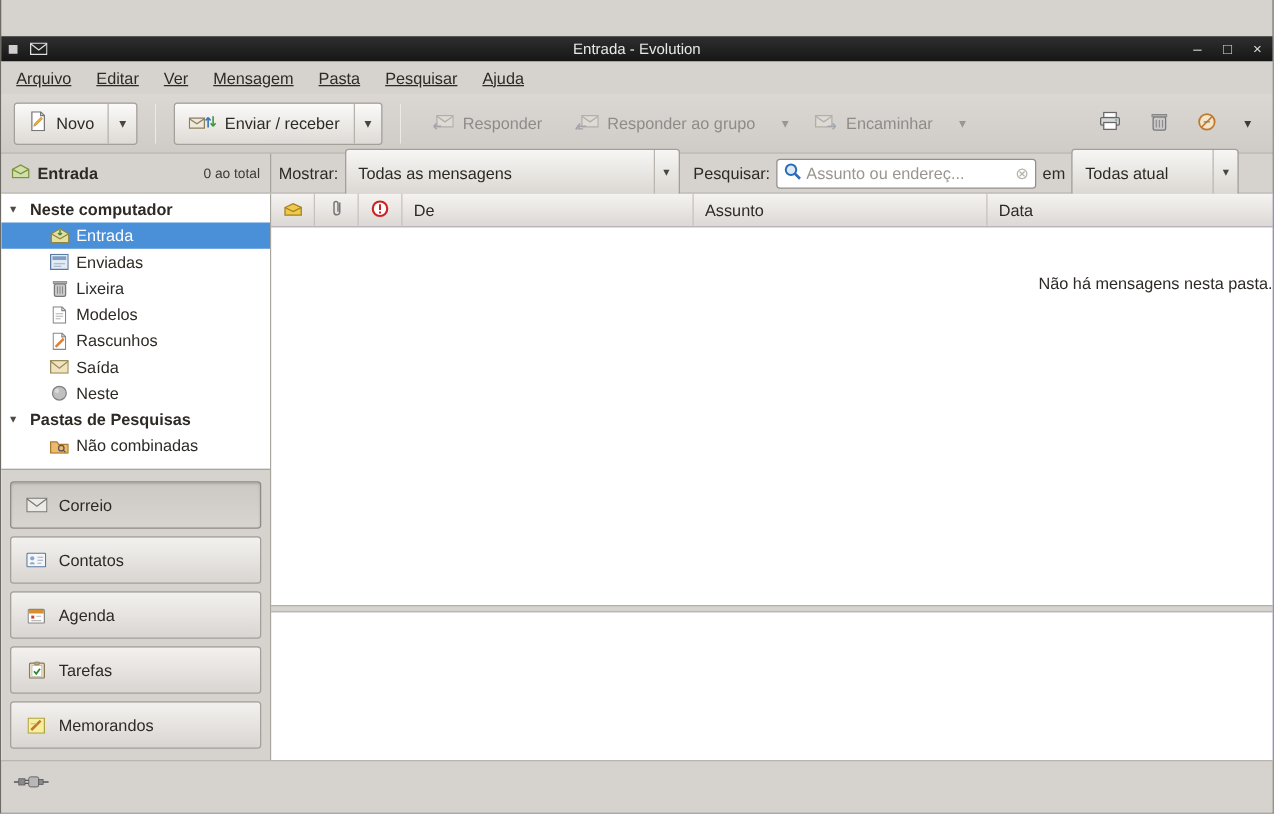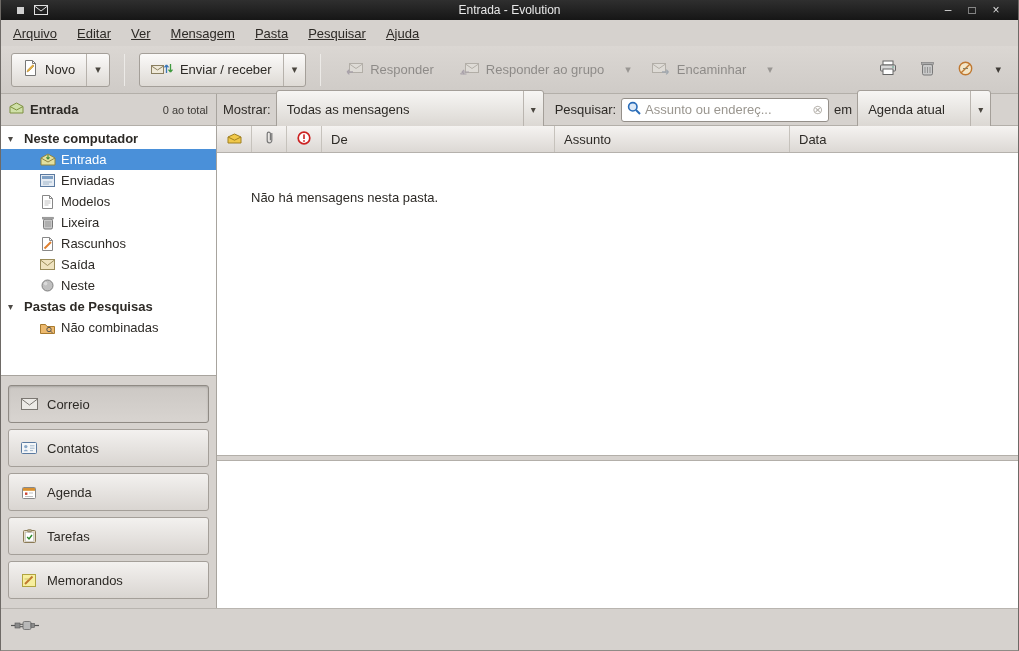--- a/index.html
+++ b/index.html
@@ -8,21 +8,21 @@
     font-family: "Liberation Sans", "DejaVu Sans", sans-serif;
     font-size: 13px;
     color: #2d2a26;
     background: #d6d2ce;
   }
   .window { width: 100%; height: 100%; display: flex; flex-direction: column;
             border-left: 1px solid #6e6a66; border-right: 1px solid #6e6a66; border-bottom: 1px solid #8f8b86; }
 
   
   .titlebar { height: 20px; flex: none; background: linear-gradient(#2f2f2f, #161616);
-              display: flex; align-items: center; color: #e8e8e8; padding: 0 16px; position: relative; }
+              display: flex; align-items: center; color: #e8e8e8; padding: 0 6px; position: relative; margin-top: 29px; }
   .tb-left { display: flex; align-items: center; gap: 10px; }
   .tb-dot { width: 7px; height: 7px; background: #cfcfcf; display: inline-block; }
   .tb-appicon { display: flex; align-items: center; gap: 3px; cursor: pointer; }
   .tb-title { position: absolute; left: 0; right: 0; text-align: center; font-size: 12px; pointer-events: none; }
   .tb-controls { margin-left: auto; display: flex; gap: 12px; z-index: 1; }
   .tb-ctrl { font-size: 12px; line-height: 20px; color: #dcdcdc; cursor: pointer; width: 12px; text-align: center; }
 
   
   .menubar { height: 26px; flex: none; display: flex; align-items: stretch; background: #d6d2ce; padding-left: 2px; text-decoration: underline; }
   .menu-item { padding: 0 10px; display: flex; align-items: center; cursor: pointer; }
@@ -75,21 +75,21 @@
   .tree-row.item { padding-left: 38px; gap: 5px; }
   .tree-row.item.selected { background: #4a90d9; color: #fff; }
   .ficon { width: 17px; display: flex; justify-content: center; }
 
   .switcher { flex: none; background: #d6d2ce; border-top: 1px solid #a8a49e; padding: 9px 7px; display: flex; flex-direction: column; gap: 6px; }
   .sw-btn { height: 38px; display: flex; align-items: center; gap: 9px; padding: 0 11px; border: 1px solid #a49f99;
             border-radius: 3px; background: linear-gradient(#f3f1ef, #d9d5d1); font: inherit; color: #2d2a26; cursor: pointer; }
   .sw-btn.active { background: linear-gradient(#ccc8c4, #d8d4d0); border-color: #8f8a84; box-shadow: inset 0 1px 2px rgba(0,0,0,0.18); }
   .sw-icn { width: 18px; display: flex; justify-content: center; }
 
-  .message-area { flex: 1; display: flex; flex-direction: column; min-width: 0; background: #c4b5fd; }
+  .message-area { flex: 1; display: flex; flex-direction: column; min-width: 0; background: #c4b5fd; text-align: right; }
   .list-header { height: 27px; flex: none; display: flex; background: linear-gradient(#f5f3f1, #dcd8d4);
                  border-bottom: 1px solid #b5b1ac; }
   .hcell { display: flex; align-items: center; padding: 0 9px; border-right: 1px solid #c6c2bc; cursor: pointer; white-space: nowrap; }
   .hc-icon { width: 35px; flex: none; justify-content: center; padding: 0; }
   .hc-de { width: 233px; flex: none; }
   .hc-assunto { width: 235px; flex: none; }
   .hc-data { flex: 1; border-right: none; }
   .list-body { flex: none; height: 302px; background: #fff; }
   .empty-text { padding: 37px 0 0 34px; color: #2d2a26; }
   .pane-splitter { flex: none; height: 6px; background: #d6d2ce; border-top: 1px solid #b3afa9; border-bottom: 1px solid #b3afa9; cursor: row-resize; }
@@ -259,21 +259,21 @@
           <svg width="14" height="14" viewBox="0 0 14 14">
               <circle cx="5.8" cy="5.8" r="4.2" fill="#dce9f7" stroke="#2a6cb8" stroke-width="1.6"></circle>
               <path d="M9 9 L13 13" stroke="#2a6cb8" stroke-width="2"></path>
             </svg>
         </span>
         <input type="text" placeholder="Assunto ou endereç..." style="">
         <span class="clear-ic">⊗</span>
       </div>
       <span class="fb-label">em</span>
       <div class="combo combo-scope">
-        <span class="combo-val">Agenda atual</span>
+        <span class="combo-val">Todas atual</span>
         <span class="combo-arrow">▾</span>
       </div>
     </div>
   </div>
 
   <div class="main">
 
     <div class="sidebar">
       <div class="tree">
 
@@ -299,38 +299,38 @@
                 <rect x="0.5" y="0.5" width="14" height="12" fill="#e4ebf3" stroke="#5b7aa0"></rect>
                 <rect x="2" y="2" width="11" height="3" fill="#7d9fc4"></rect>
                 <path d="M3 8 h9 M3 10 h6" stroke="#9ab0c6" stroke-width="0.9"></path>
               </svg>
           </span>
           <span>Enviadas</span>
         </div>
 
         <div class="tree-row item">
           <span class="ficon">
+            <svg width="12" height="14" viewBox="0 0 12 14">
+                <rect x="1.5" y="3" width="9" height="10" rx="1.5" fill="#c9c9c9" stroke="#777"></rect>
+                <rect x="0.5" y="1.2" width="11" height="1.8" fill="#ababab" stroke="#777" stroke-width="0.5"></rect>
+                <path d="M4 5 v6 M6 5 v6 M8 5 v6" stroke="#8a8a8a" stroke-width="0.8"></path>
+              </svg>
+          </span>
+          <span>Lixeira</span>
+        </div>
+
+        <div class="tree-row item">
+          <span class="ficon">
             <svg width="11" height="14" viewBox="0 0 11 14">
                 <path d="M0.5 0.5 h7 l3 3 v10 h-10 z" fill="#fff" stroke="#888"></path>
                 <path d="M7.5 0.5 v3 h3" fill="none" stroke="#888"></path>
                 <path d="M2.5 6 h6 M2.5 8 h6 M2.5 10 h4" stroke="#b0b0b0" stroke-width="0.8"></path>
               </svg>
           </span>
           <span>Modelos</span>
-        </div>
-
-        <div class="tree-row item">
-          <span class="ficon">
-            <svg width="12" height="14" viewBox="0 0 12 14">
-                <rect x="1.5" y="3" width="9" height="10" rx="1.5" fill="#c9c9c9" stroke="#777"></rect>
-                <rect x="0.5" y="1.2" width="11" height="1.8" fill="#ababab" stroke="#777" stroke-width="0.5"></rect>
-                <path d="M4 5 v6 M6 5 v6 M8 5 v6" stroke="#8a8a8a" stroke-width="0.8"></path>
-              </svg>
-          </span>
-          <span>Lixeira</span>
         </div>
 
         <div class="tree-row item">
           <span class="ficon">
             <svg width="11" height="14" viewBox="0 0 11 14">
                 <path d="M0.5 0.5 h7 l3 3 v10 h-10 z" fill="#fff" stroke="#888"></path>
                 <path d="M7.5 0.5 v3 h3" fill="none" stroke="#888"></path>
                 <path d="M2.5 11.5 L9 5" stroke="#e08030" stroke-width="2"></path>
               </svg>
           </span>

